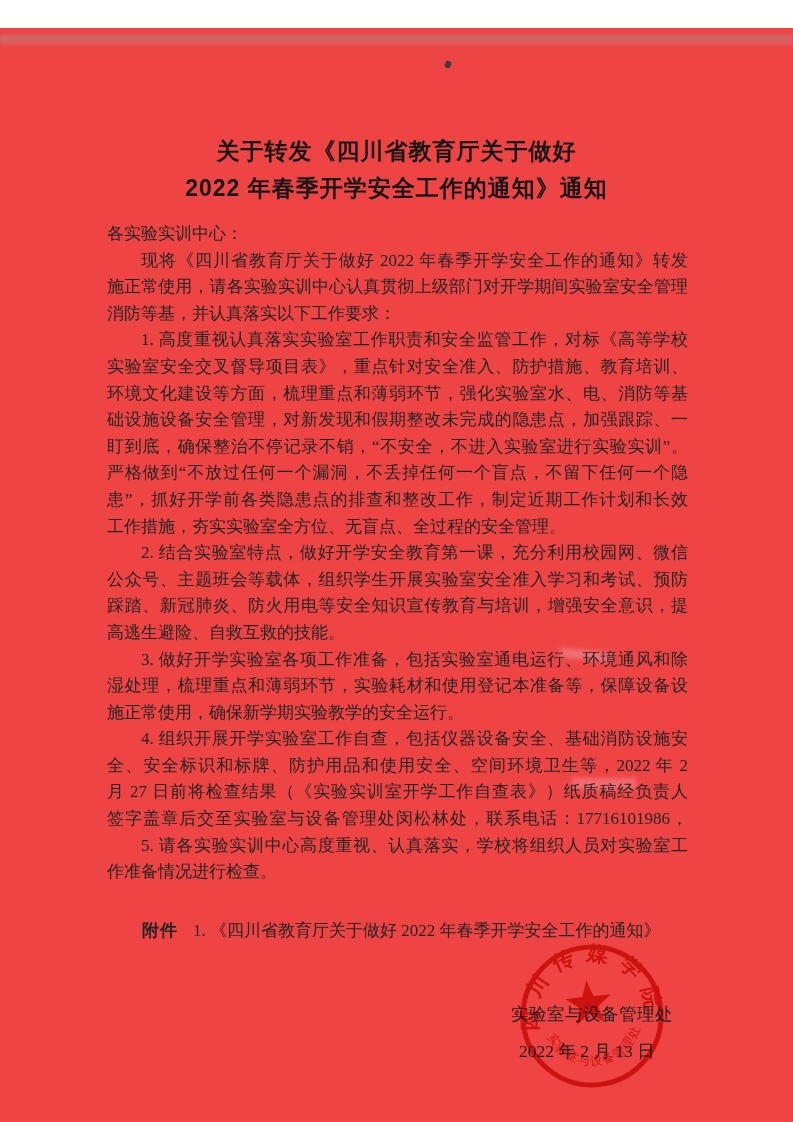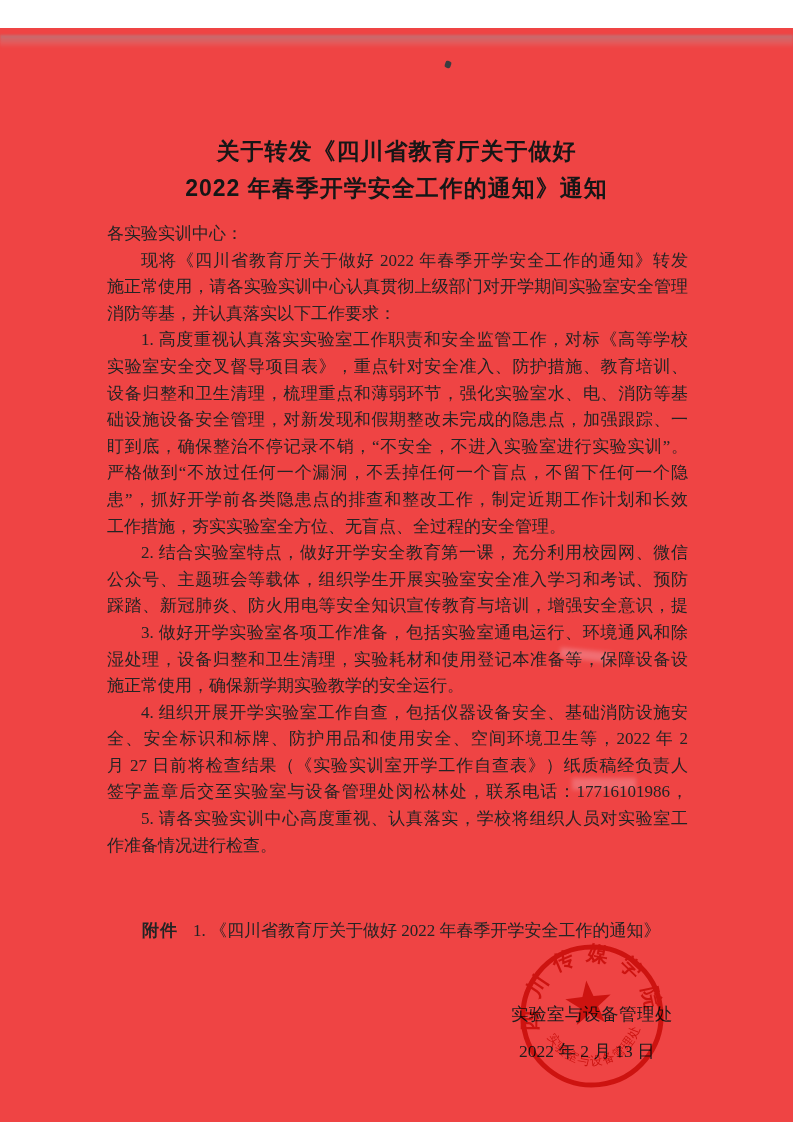--- a/index.html
+++ b/index.html
@@ -77,31 +77,32 @@
     <div>2022 年春季开学安全工作的通知》通知</div>
   </div>
 
   <div class="body-text">
     <div class="bl al">各实验实训中心：</div>
     <div class="bl ind">现将《四川省教育厅关于做好 2022 年春季开学安全工作的通知》转发</div>
     <div class="bl">施正常使用，请各实验实训中心认真贯彻上级部门对开学期间实验室安全管理</div>
     <div class="bl al">消防等基，并认真落实以下工作要求：</div>
     <div class="bl ind">1. 高度重视认真落实实验室工作职责和安全监管工作，对标《高等学校</div>
     <div class="bl">实验室安全交叉督导项目表》，重点针对安全准入、防护措施、教育培训、</div>
-    <div class="bl">设备归整和卫生清理，梳理重点和薄弱环节，强化实验室水、电、消防等基</div>
+    <div class="bl">环境文化建设等方面，梳理重点和薄弱环节，强化实验室水、电、消防等基</div>
     <div class="bl">础设施设备安全管理，对新发现和假期整改未完成的隐患点，加强跟踪、一</div>
     <div class="bl">盯到底，确保整治不停记录不销，“不安全，不进入实验室进行实验实训”。</div>
     <div class="bl">严格做到“不放过任何一个漏洞，不丢掉任何一个盲点，不留下任何一个隐</div>
     <div class="bl">患”，抓好开学前各类隐患点的排查和整改工作，制定近期工作计划和长效</div>
     <div class="bl al">工作措施，夯实实验室全方位、无盲点、全过程的安全管理。</div>
     <div class="bl ind">2. 结合实验室特点，做好开学安全教育第一课，充分利用校园网、微信</div>
     <div class="bl">公众号、主题班会等载体，组织学生开展实验室安全准入学习和考试、预防</div>
     <div class="bl">踩踏、新冠肺炎、防火用电等安全知识宣传教育与培训，增强安全意识，提</div>
+    <div class="bl al">高逃生避险、自救互救的技能。</div>
     <div class="bl ind">3. 做好开学实验室各项工作准备，包括实验室通电运行、环境通风和除</div>
-    <div class="bl">湿处理，设备归整和卫生清理，实验耗材和使用登记本准备等，保障设备设</div>
+    <div class="bl">湿处理，梳理重点和薄弱环节，实验耗材和使用登记本准备等，保障设备设</div>
     <div class="bl al">施正常使用，确保新学期实验教学的安全运行。</div>
     <div class="bl ind">4. 组织开展开学实验室工作自查，包括仪器设备安全、基础消防设施安</div>
     <div class="bl">全、安全标识和标牌、防护用品和使用安全、空间环境卫生等，2022 年 2</div>
     <div class="bl">月 27 日前将检查结果（《实验实训室开学工作自查表》）纸质稿经负责人</div>
     <div class="bl">签字盖章后交至实验室与设备管理处闵松林处，联系电话：17716101986，</div>
     <div class="bl ind">5. 请各实验实训中心高度重视、认真落实，学校将组织人员对实验室工</div>
     <div class="bl al">作准备情况进行检查。</div>
   </div>
 
   <div class="attachment">

